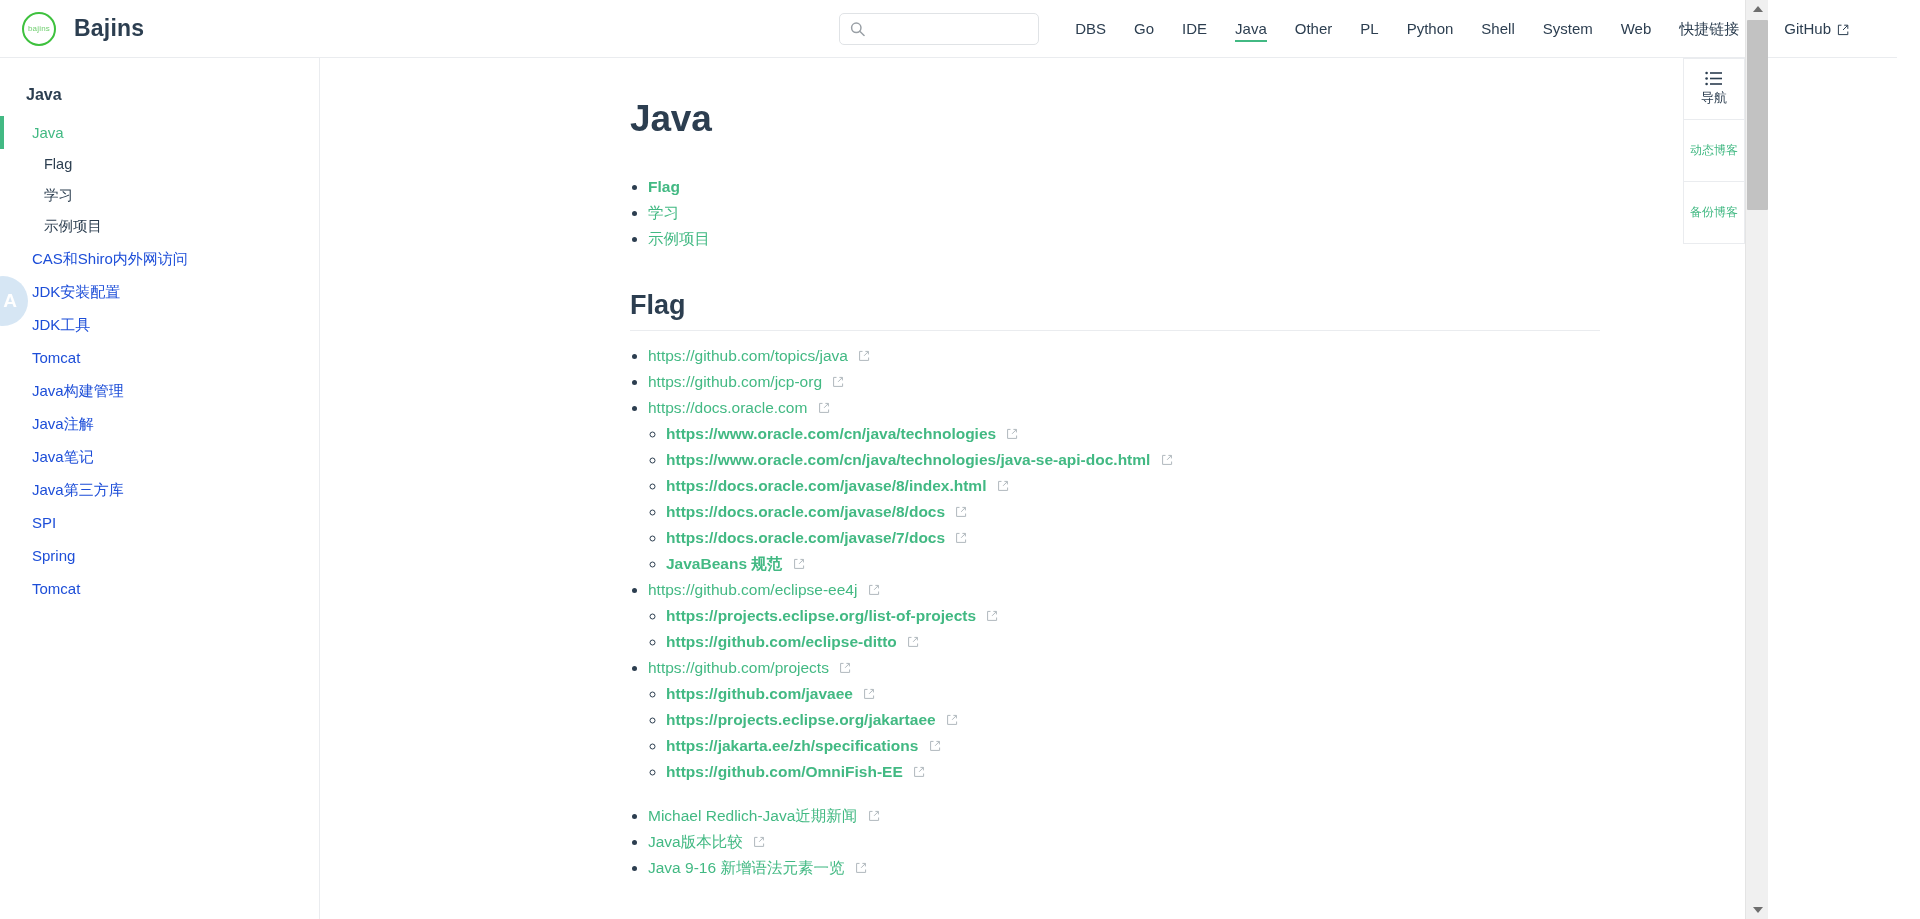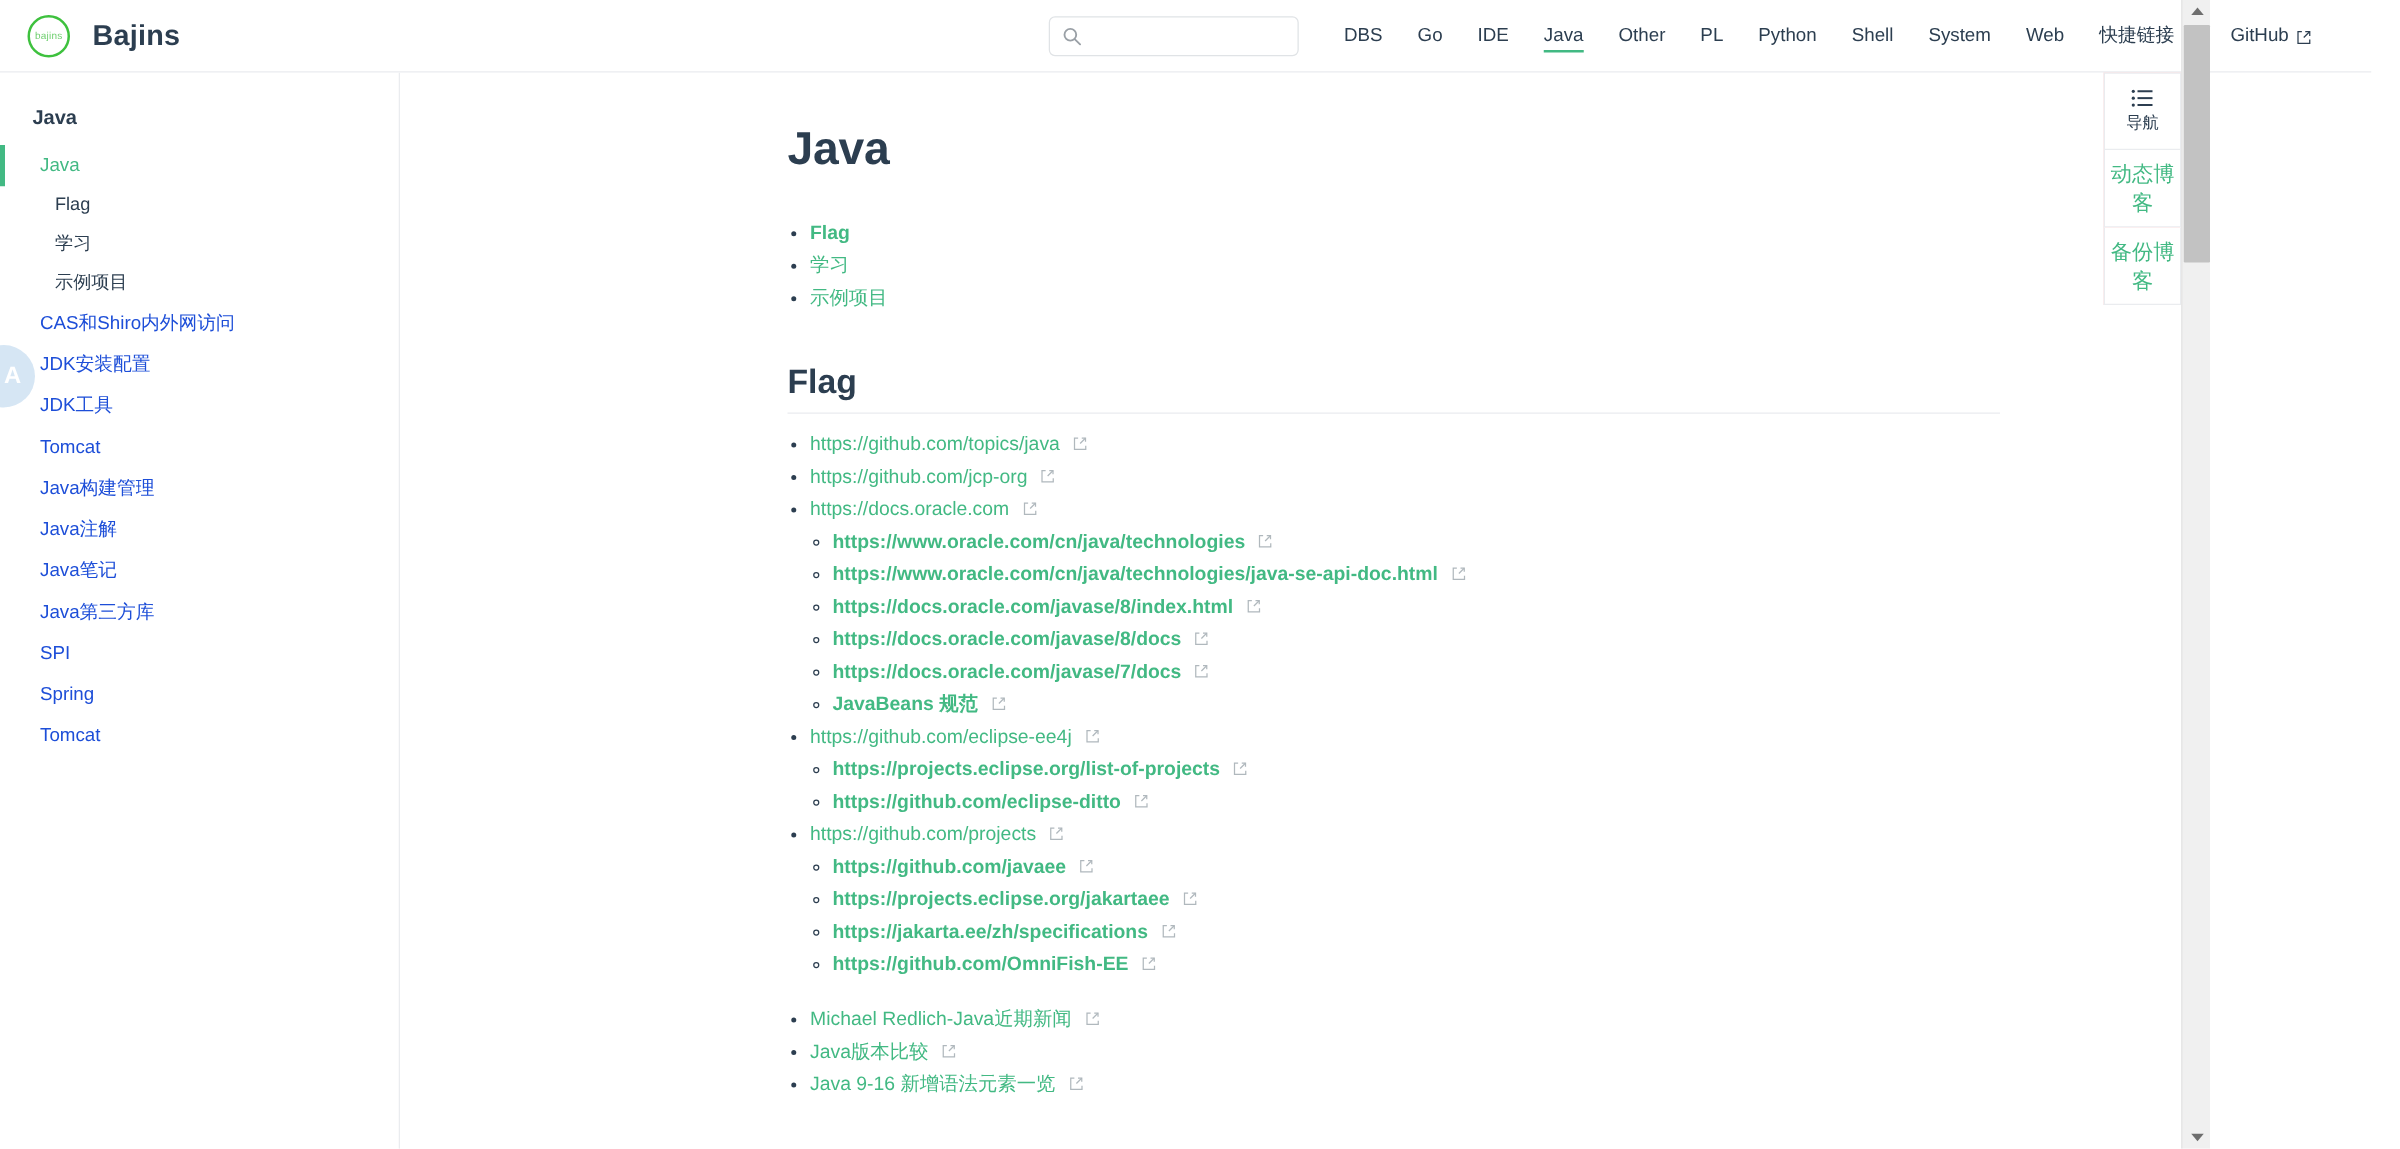--- a/index.html
+++ b/index.html
@@ -149,21 +149,21 @@
     width: 62px; z-index: 25;
     background: #fca5a5;
   }
   .rp-cell {
     width: 62px; border: 1px solid #eaecef; border-top: none;
     background: #fff; text-align: center;
     display: flex; flex-direction: column; align-items: center; justify-content: center;
     cursor: pointer;
   }
   .rp-cell.nav-cell { height: 62px; border-top: 1px solid #eaecef; }
-  .rp-cell.blog-cell { height: 62px; color: #42b983; font-size: 17px; }
+  .rp-cell.blog-cell { height: 62px; color: #42b983; font-size: 12px; }
   .rp-label { font-size: 13px; color: #2c3e50; margin-top: 3px; }
   .rp-icon { width: 18px; height: 15px; }
 
   
   .scrollbar {
     position: absolute; top: 0; right: 0;
     width: 23px; height: 919px; background: #f0f0f0;
     border-left: 1px solid #e4e4e4;
     z-index: 40;
   }

